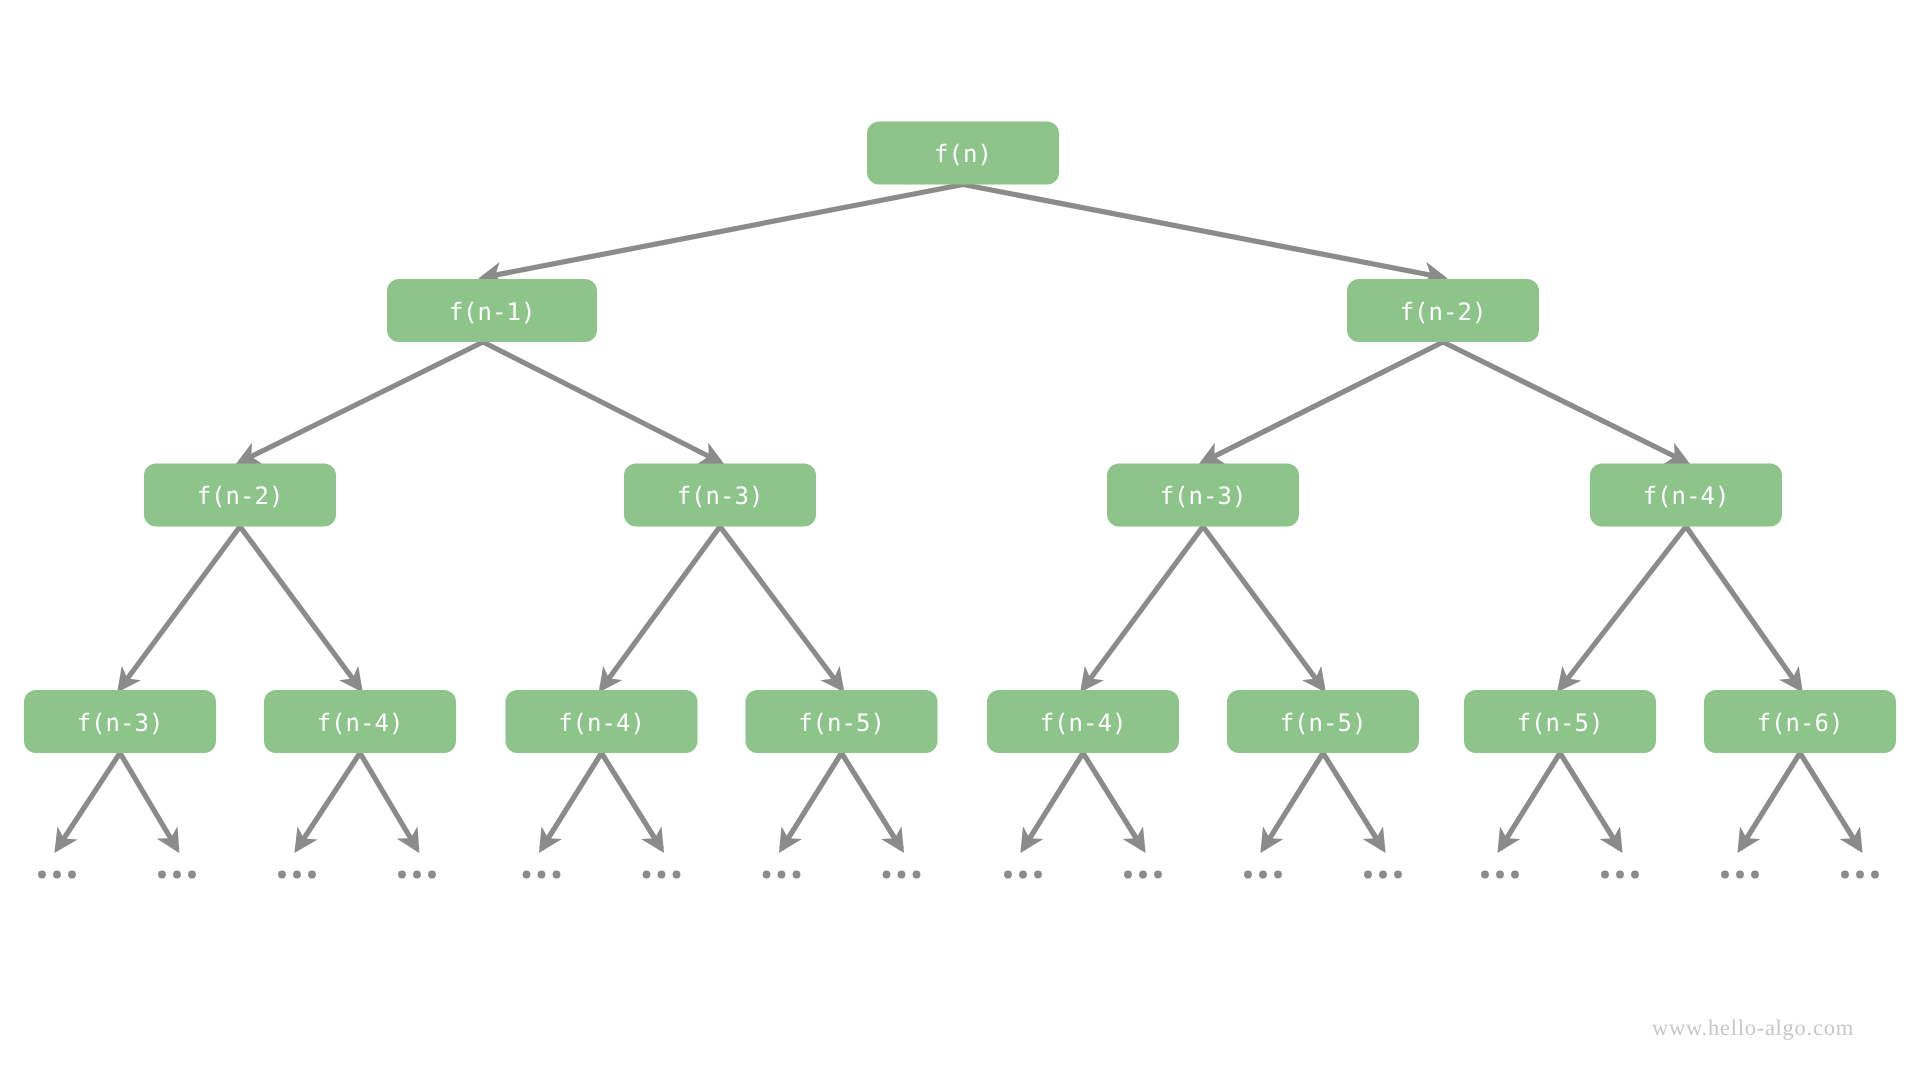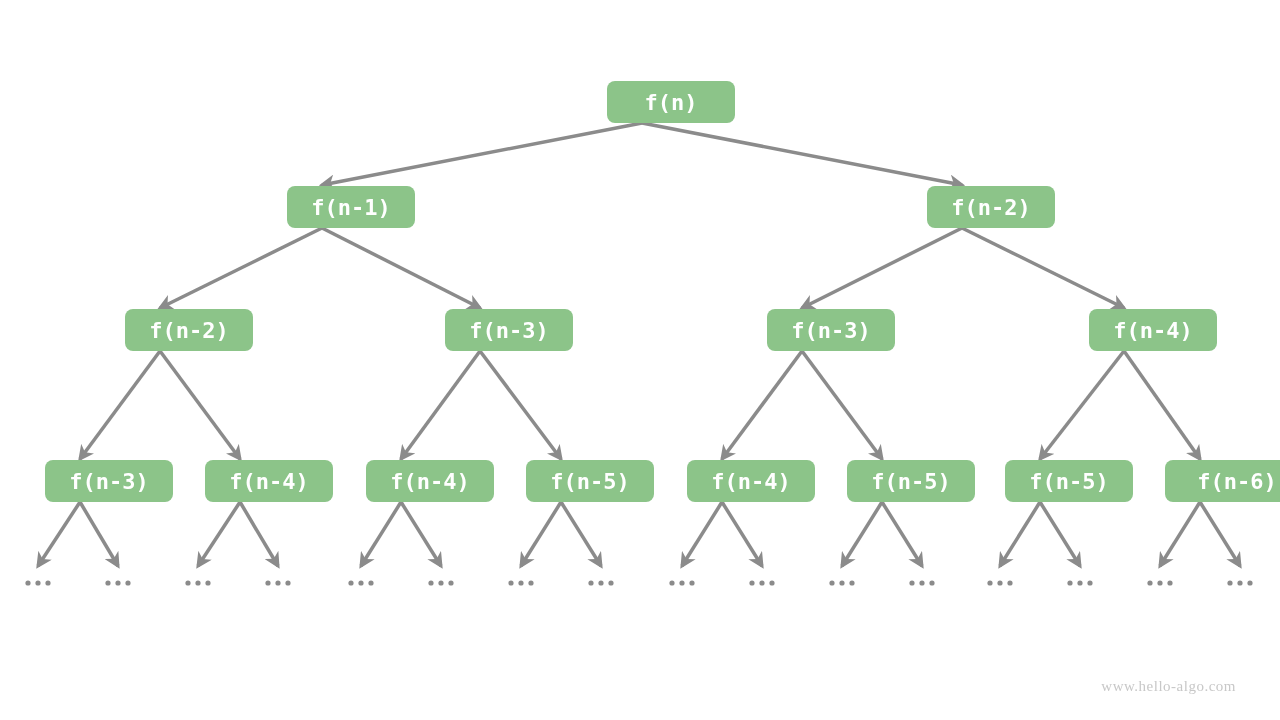--- a/index.html
+++ b/index.html
@@ -21,24 +21,23 @@
     top: 0;
     width: 1280px;
     height: 720px;
   }
   .node {
     position: absolute;
     display: flex;
     align-items: center;
     justify-content: center;
     box-sizing: border-box;
-    font-weight: bold;
-    font-size: 22px;
+    font-weight: normal;
+    font-size: 16px;
     white-space: nowrap;
-    margin-left: 29px;
   }
   .watermark {
     position: absolute;
     right: 44px;
     top: 678px;
     font-size: 15px;
     letter-spacing: 0.5px;
     color: #c8c8c8;
     font-family: Liberation Serif, serif;
   }
@@ -159,29 +158,29 @@
         <circle cx="1170" cy="583" r="2.6" fill="#8b8b8b"></circle>
       </g>
       <g>
         <circle cx="1230" cy="583" r="2.6" fill="#8b8b8b"></circle>
         <circle cx="1240" cy="583" r="2.6" fill="#8b8b8b"></circle>
         <circle cx="1250" cy="583" r="2.6" fill="#8b8b8b"></circle>
       </g>
     </svg>
   <div>
       <div class="node" style="left: 578px; top: 81px; width: 128px; height: 42px; border-radius: 8px; background: rgb(140, 196, 137); color: rgb(255, 255, 255);">f(n)</div>
-      <div class="node" style="left: 258px; top: 186px; width: 128px; height: 42px; border-radius: 8px; background: rgb(140, 196, 137); color: rgb(255, 255, 255);">f(n-1)</div>
+      <div class="node" style="left: 258px; top: 186px; width: 140px; height: 42px; border-radius: 8px; background: rgb(140, 196, 137); color: rgb(255, 255, 255);">f(n-1)</div>
       <div class="node" style="left: 898px; top: 186px; width: 128px; height: 42px; border-radius: 8px; background: rgb(140, 196, 137); color: rgb(255, 255, 255);">f(n-2)</div>
       <div class="node" style="left: 96px; top: 309px; width: 128px; height: 42px; border-radius: 8px; background: rgb(140, 196, 137); color: rgb(255, 255, 255);">f(n-2)</div>
       <div class="node" style="left: 416px; top: 309px; width: 128px; height: 42px; border-radius: 8px; background: rgb(140, 196, 137); color: rgb(255, 255, 255);">f(n-3)</div>
       <div class="node" style="left: 738px; top: 309px; width: 128px; height: 42px; border-radius: 8px; background: rgb(140, 196, 137); color: rgb(255, 255, 255);">f(n-3)</div>
       <div class="node" style="left: 1060px; top: 309px; width: 128px; height: 42px; border-radius: 8px; background: rgb(140, 196, 137); color: rgb(255, 255, 255);">f(n-4)</div>
       <div class="node" style="left: 16px; top: 460px; width: 128px; height: 42px; border-radius: 8px; background: rgb(140, 196, 137); color: rgb(255, 255, 255);">f(n-3)</div>
       <div class="node" style="left: 176px; top: 460px; width: 128px; height: 42px; border-radius: 8px; background: rgb(140, 196, 137); color: rgb(255, 255, 255);">f(n-4)</div>
       <div class="node" style="left: 337px; top: 460px; width: 128px; height: 42px; border-radius: 8px; background: rgb(140, 196, 137); color: rgb(255, 255, 255);">f(n-4)</div>
       <div class="node" style="left: 497px; top: 460px; width: 128px; height: 42px; border-radius: 8px; background: rgb(140, 196, 137); color: rgb(255, 255, 255);">f(n-5)</div>
       <div class="node" style="left: 658px; top: 460px; width: 128px; height: 42px; border-radius: 8px; background: rgb(140, 196, 137); color: rgb(255, 255, 255);">f(n-4)</div>
       <div class="node" style="left: 818px; top: 460px; width: 128px; height: 42px; border-radius: 8px; background: rgb(140, 196, 137); color: rgb(255, 255, 255);">f(n-5)</div>
       <div class="node" style="left: 976px; top: 460px; width: 128px; height: 42px; border-radius: 8px; background: rgb(140, 196, 137); color: rgb(255, 255, 255);">f(n-5)</div>
-      <div class="node" style="left: 1136px; top: 460px; width: 144px; height: 42px; border-radius: 8px; background: rgb(140, 196, 137); color: rgb(255, 255, 255);">f(n-6)</div>
+      <div class="node" style="left: 1136px; top: 460px; width: 128px; height: 42px; border-radius: 8px; background: rgb(140, 196, 137); color: rgb(255, 255, 255);">f(n-6)</div>
     </div>
   <div class="watermark">www.hello-algo.com</div>
 </div>
 
 </body></html>

